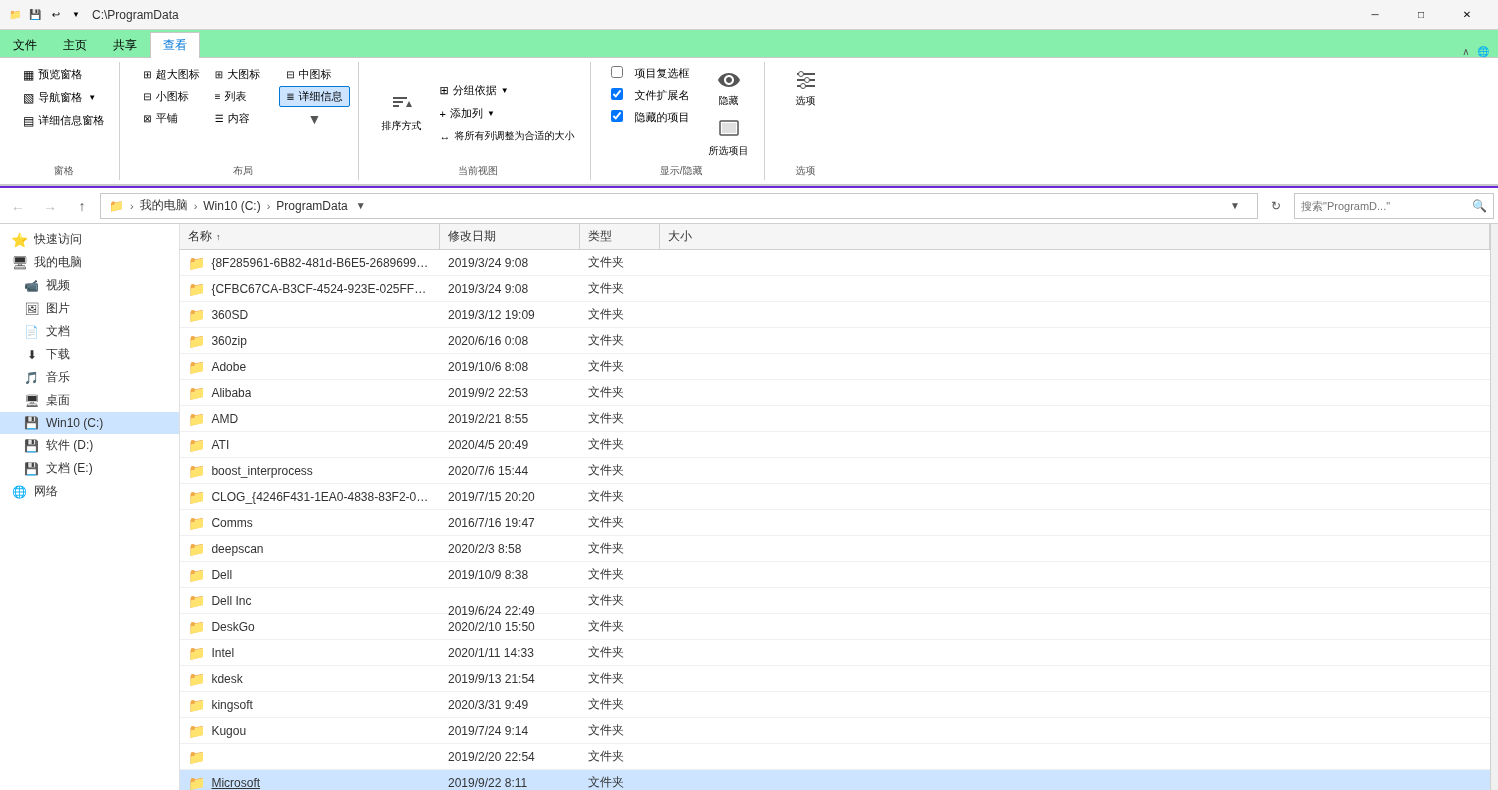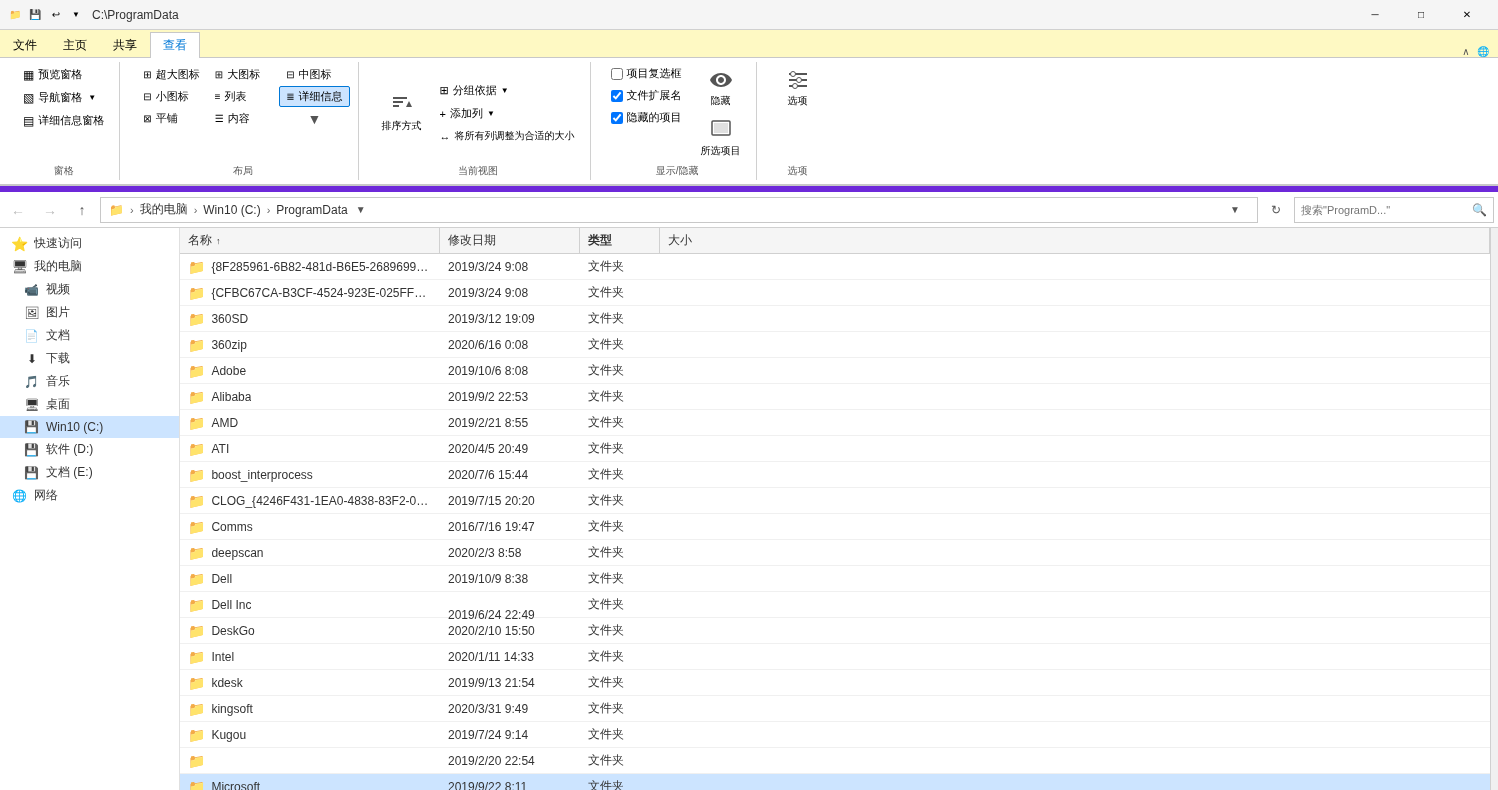--- a/index.html
+++ b/index.html
@@ -7,39 +7,39 @@
 
     
     .title-bar { height: 30px; background: #f5f5f5; display: flex; align-items: center; justify-content: space-between; padding: 0 8px; border-bottom: 1px solid #d0d0d0; }
     .title-bar-left { display: flex; align-items: center; gap: 4px; }
     .title-icon { width: 16px; height: 16px; display: flex; align-items: center; justify-content: center; font-size: 10px; cursor: pointer; }
     .title-text { font-size: 12px; color: #333; margin-left: 4px; }
     .window-controls { display: flex; gap: 0; }
     .win-btn { width: 46px; height: 30px; display: flex; align-items: center; justify-content: center; cursor: pointer; font-size: 10px; }
 
     
-    .ribbon { background: #fef9c3; border-bottom: 6px solid #6d28d9; }
+    .ribbon { background: #86efac; border-bottom: 2px solid #6d28d9; }
     .ribbon-tabs { display: flex; height: 28px; align-items: flex-end; padding-left: 0; border-bottom: 1px solid #c8c8c8; }
     .ribbon-tab { padding: 4px 12px; font-size: 12px; cursor: pointer; border: 1px solid transparent; border-bottom: none; position: relative; top: 1px; }
     .ribbon-tab.active { background: white; border-color: #c8c8c8; color: #0078d7; }
 
     .ribbon-content { background: white; padding: 4px 8px; display: flex; gap: 8px; align-items: stretch; border-bottom: 2px solid #c8c8c8; min-height: 80px; }
     .ribbon-group { display: flex; flex-direction: column; align-items: center; border-right: 1px solid #d0d0d0; padding: 2px 8px; min-width: fit-content; }
     .ribbon-group:last-child { border-right: none; }
     .ribbon-group-content { display: flex; gap: 2px; flex: 1; align-items: flex-start; }
     .ribbon-group-label { font-size: 10px; color: #555; margin-top: 2px; text-align: center; }
 
     .ribbon-btn { display: flex; flex-direction: column; align-items: center; padding: 3px 6px; cursor: pointer; border: 1px solid transparent; border-radius: 2px; min-width: 40px; font-size: 10px; gap: 2px; }
     .ribbon-btn-icon { width: 24px; height: 24px; display: flex; align-items: center; justify-content: center; font-size: 16px; }
     .ribbon-btn-label { font-size: 10px; text-align: center; white-space: nowrap; }
 
     .ribbon-btn-small { display: flex; align-items: center; padding: 2px 6px; cursor: pointer; border: 1px solid transparent; border-radius: 2px; font-size: 11px; gap: 4px; white-space: nowrap; }
 
     
-    .ribbon-check { display: flex; align-items: center; gap: 4px; font-size: 11px; cursor: pointer; padding: 2px 4px; white-space: nowrap; }
+    .ribbon-check { display: flex; gap: 12px; font-size: 11px; cursor: pointer; padding: 2px 4px; white-space: nowrap; }
     .ribbon-check input { width: 12px; height: 12px; }
 
     
     .address-bar { height: 36px; background: white; display: flex; align-items: center; padding: 0 4px; gap: 4px; border-bottom: 1px solid #d0d0d0; }
     .nav-btn { width: 28px; height: 28px; display: flex; align-items: center; justify-content: center; cursor: pointer; border: 1px solid transparent; border-radius: 2px; font-size: 14px; color: #555; }
     .nav-btn.disabled { color: #bbb; cursor: default; }
     .address-path { flex: 1; height: 26px; background: white; border: 1px solid #c8c8c8; display: flex; align-items: center; padding: 0 8px; gap: 4px; cursor: pointer; }
     .path-segment { color: #333; font-size: 12px; }
     .path-sep { color: #666; font-size: 11px; margin: 0 2px; }
     .path-arrow { font-size: 10px; color: #555; margin-left: 4px; }
@@ -345,21 +345,21 @@
   <div class="file-area">
 
     <div class="file-header">
       <div class="file-col-header" style="width:260px; min-width:260px;">
         <span>名称</span>
         <span class="col-sort-arrow">↑</span>
       </div>
       <div class="file-col-header" style="width:140px; min-width:140px;">
         <span>修改日期</span>
       </div>
-      <div class="file-col-header" style="width:80px; min-width:80px;font-weight:bold;">
+      <div class="file-col-header" style="width:80px; min-width:80px;">
         <span>类型</span>
       </div>
       <div class="file-col-header" style="flex:1;">
         <span>大小</span>
       </div>
     </div>
 
     <div class="file-list" id="file-list-container">
     <div class="file-row">
           <div class="file-cell name" style="width: 260px; min-width: 260px;">

